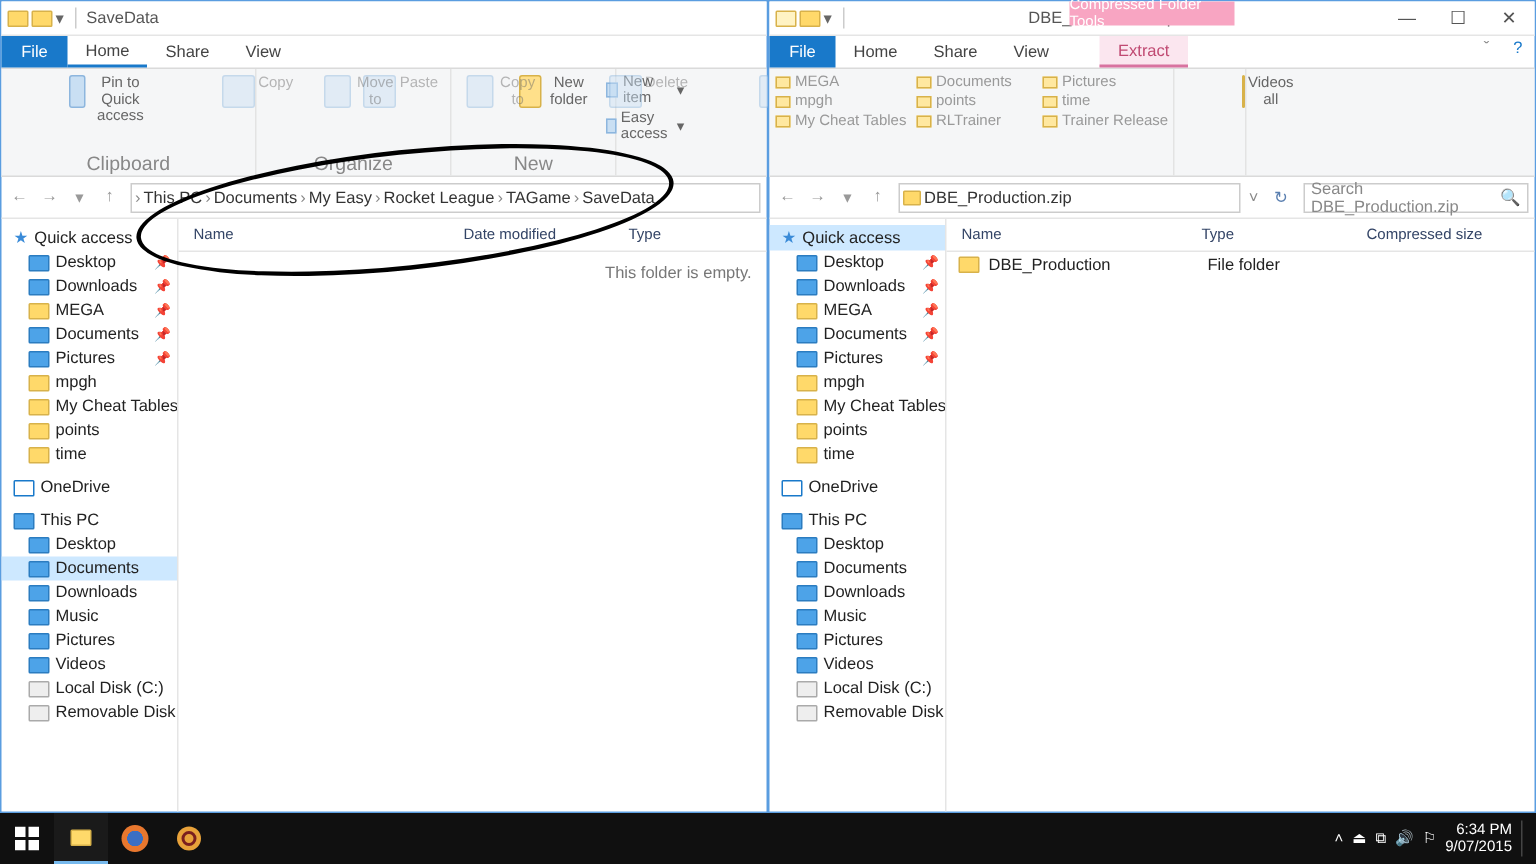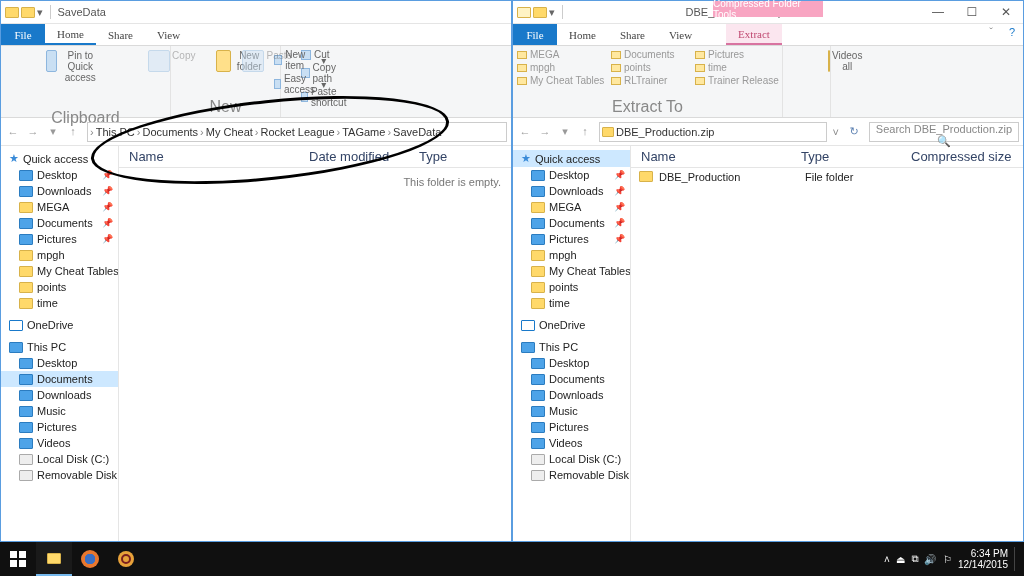--- a/index.html
+++ b/index.html
@@ -9,54 +9,54 @@
   .win-right { left:512px; top:0; width:512px; height:542px; }
   .titlebar { height:23px; background:#fff; display:flex; align-items:center; border-bottom:1px solid #e5e5e5; }
   .title-icons { display:flex; gap:2px; padding:0 4px; align-items:center; }
   .folder-gly { width:14px; height:11px; background:#ffd96a; border:1px solid #d8b24a; border-radius:1px; }
   .title-sep { width:1px; height:14px; background:#ccc; margin:0 3px; }
   .title-txt { margin-left:4px; color:#555; font-size:11px; }
   .wincontrols { margin-left:auto; display:flex; }
   .wc { width:34px; height:22px; display:flex; align-items:center; justify-content:center; color:#555; font-size:12px; }
   .context-tab { position:absolute; top:0; right:200px; width:110px; height:16px; background:#f8a5c2; color:#fff; font-size:10px; display:flex; align-items:center; justify-content:center; }
   .tabstrip { height:22px; display:flex; border-bottom:1px solid #dadada; }
-  .tab { padding:0 12px; display:flex; align-items:center; font-size:11px; color:#444;font-family:Liberation Serif, serif; }
+  .tab { padding:0 12px; display:flex; align-items:center; font-size:11px; color:#444; }
   .file-tab { background:#1979ca; color:#fff; width:44px; justify-content:center; }
   .tab-active { border-bottom:2px solid #1979ca; }
   .tab-extract { background:#fbe6ef; color:#c04a72; }
   .ribbon { height:72px; background:#f5f6f7; border-bottom:1px solid #dadada; display:flex; }
   .rgroup { border-right:1px solid #e3e3e3; display:flex; flex-direction:column; padding:2px 4px 0 4px; }
-  .rgroup-label { font-size:16px; color:#888; text-align:center; margin-top:auto; padding-bottom:1px; }
+  .rgroup-label { font-size:13px; color:#888; text-align:center; margin-top:auto; padding-bottom:1px; }
   .rbtns { display:flex; gap:2px; }
   .rbtn { display:flex; flex-direction:row; align-items:flex-start; justify-content:flex-start; padding:2px 4px; color:#666; font-size:10px; text-align:center; line-height:11px; gap:2px;margin-left:37px; }
   .rbtn.dim { opacity:.45; }
   .rbtn .ico { width:22px; height:22px; background:#c9dff3; border:1px solid #8db6de; border-radius:2px; }
   .rlist { display:flex; flex-direction:column; gap:0; font-size:10px; color:#666; }
   .rlist .li { padding:1px 3px; display:flex; align-items:center; gap:3px; }
   .rlist .li .sq{width:10px;height:10px;background:#c9dff3;border:1px solid #8db6de;}
   .navbar { height:28px; display:flex; align-items:center; border-bottom:1px solid #e5e5e5; padding:0 4px; gap:6px; }
   .navarrows { display:flex; gap:4px; color:#999; }
   .navarrows span{width:16px;text-align:center;}
   .addrbar { flex:1; height:20px; border:1px solid #ccc; display:flex; align-items:center; font-size:11px; padding:0 2px; gap:2px; overflow:hidden;}
   .addrbar .seg{color:#333;}
   .addrbar .ch{color:#888;}
-  .searchbox { width:150px; height:20px; border:1px solid #ccc; display:flex; align-items:center; padding:0 4px; color:#888; justify-content:space-between;flex-direction:column;}
+  .searchbox { width:150px; height:20px; border:1px solid #ccc; display:flex; align-items:center; padding:0 4px; color:#888; justify-content:space-between;}
   .refresh { width:18px; text-align:center; color:#5a7fb0; }
   .body { flex:1; display:flex; min-height:0; }
   .sidebar { width:118px; border-right:1px solid #e5e5e5; overflow:hidden; padding:4px 0; }
   .side-item { display:flex; align-items:center; gap:4px; padding:2px 4px 2px 18px; font-size:11px; color:#222; white-space:nowrap;}
   .side-head { padding-left:8px; font-weight:400; color:#222; }
   .side-item.sel { background:#cde8ff; }
   .side-item .pin{ margin-left:auto; color:#888; font-size:9px;}
   .fico { width:14px; height:11px; background:#ffd96a; border:1px solid #d8b24a; border-radius:1px; flex-shrink:0;}
   .fico.blue{background:#4da3e8;border-color:#2b7cc0;}
   .fico.drive{background:#eee;border-color:#aaa;}
   .fico.cloud{background:#fff;border-color:#1979ca;}
   .content { flex:1; display:flex; flex-direction:column; position:relative;}
-  .cols { height:22px; border-bottom:1px solid #e5e5e5; display:flex; align-items:center; font-size:13px; color:#346; }
+  .cols { height:22px; border-bottom:1px solid #e5e5e5; display:flex; align-items:center; font-size:10px; color:#346; }
   .cols .c{padding:0 10px;}
   .empty-msg { color:#777; font-size:11px; position:absolute; right:10px; top:30px;}
   .row { display:flex; align-items:flex-start; padding:3px 8px; gap:6px; font-size:11px;}
   .statusbar { height:20px; border-top:1px solid #e5e5e5; display:flex; align-items:center; padding:0 6px; font-size:11px; color:#555; justify-content:space-between;}
   .view-icons { display:flex; gap:2px;}
   .view-icons .vi{width:16px;height:14px;border:1px solid #ccc;}
   .taskbar { position:absolute; left:0; bottom:0; width:1024px; height:34px; background:#101010; display:flex; align-items:center; }
   .tb-item { width:36px; height:34px; display:flex; align-items:center; justify-content:center; color:#fff; }
   .tb-item.active{ border-bottom:2px solid #76b9ed; background:#1a1a1a;}
   .tray { margin-left:auto; display:flex; align-items:center; color:#fff; font-size:10px; gap:6px; padding-right:4px;}
@@ -93,36 +93,43 @@
             <span>Pin to Quick access</span>
           </div>
         <div class="rbtn dim">
             <span class="ico"></span>
             <span>Copy</span>
           </div>
         <div class="rbtn dim">
             <span class="ico"></span>
             <span>Paste</span>
           </div>
-        <div class="rlist dim">
-          <div class="li">
-              <span class="sq"></span>
-              <span>Cut</span>
-            </div>
-          <div class="li">
-              <span class="sq"></span>
-              <span>Copy path</span>
-            </div>
-          <div class="li">
-              <span class="sq"></span>
-              <span>Paste shortcut</span>
-            </div>
-        </div>
       </div>
       <div class="rgroup-label">Clipboard</div>
+    </div>
+    <div class="rgroup" style="width:130px">
+      <div class="rbtns">
+        <div class="rbtn dim">
+            <span class="ico"></span>
+            <span>Move to</span>
+          </div>
+        <div class="rbtn dim">
+            <span class="ico"></span>
+            <span>Copy to</span>
+          </div>
+        <div class="rbtn dim">
+            <span class="ico"></span>
+            <span>Delete</span>
+          </div>
+        <div class="rbtn dim">
+            <span class="ico"></span>
+            <span>Rename</span>
+          </div>
+      </div>
+      <div class="rgroup-label">Organize</div>
     </div>
     <div class="rgroup" style="width:110px">
       <div class="rbtns">
         <div class="rbtn">
             <span class="ico" style="background:#ffe08a;border-color:#d8b24a"></span>
             <span>New folder</span>
           </div>
         <div class="rlist">
           <div class="li"><span class="sq"></span><span>New item</span>▾</div>
           <div class="li dim"><span class="sq"></span><span>Easy access</span>▾</div>
@@ -137,21 +144,21 @@
       <span>→</span>
       <span>▾</span>
       <span>↑</span>
     </div>
     <div class="addrbar">
       <span class="ch">›</span>
         <span class="seg">This PC</span>
       <span class="ch">›</span>
         <span class="seg">Documents</span>
       <span class="ch">›</span>
-        <span class="seg">My Cheat</span>
+        <span class="seg">My Easy</span>
       <span class="ch">›</span>
         <span class="seg">Rocket League</span>
       <span class="ch">›</span>
         <span class="seg">TAGame</span>
       <span class="ch">›</span>
         <span class="seg">SaveData</span>
     </div>
   </div>
   <div class="body">
     <div class="sidebar">
@@ -312,21 +319,20 @@
           </div>
         <div>
             <span class="sq"></span>
             <span>RLTrainer</span>
           </div>
         <div>
             <span class="sq"></span>
             <span>Trainer Release</span>
           </div>
       </div>
-      <div class="rgroup-label">Extract To</div>
     </div>
     <div class="rgroup" style="width:48px">
       <div class="rbtn">
           <span class="ico" style="background:#ffe08a;border-color:#d8b24a"></span>
           <span>Videos all</span>
         </div>
     </div>
   </div>
   <div class="navbar">
     <div class="navarrows">
@@ -475,17 +481,17 @@
       </span>
     </div>
   <div class="tray">
     <span>˄</span>
     <span>⏏</span>
     <span>⧉</span>
     <span>🔊</span>
     <span>⚐</span>
     <div class="clock">
       <div>6:34 PM</div>
-      <div>12/14/2015</div>
+      <div>9/07/2015</div>
     </div>
     <span style="width:6px;height:24px;border-left:1px solid #444"></span>
   </div>
 </div>
 
 </body></html>

